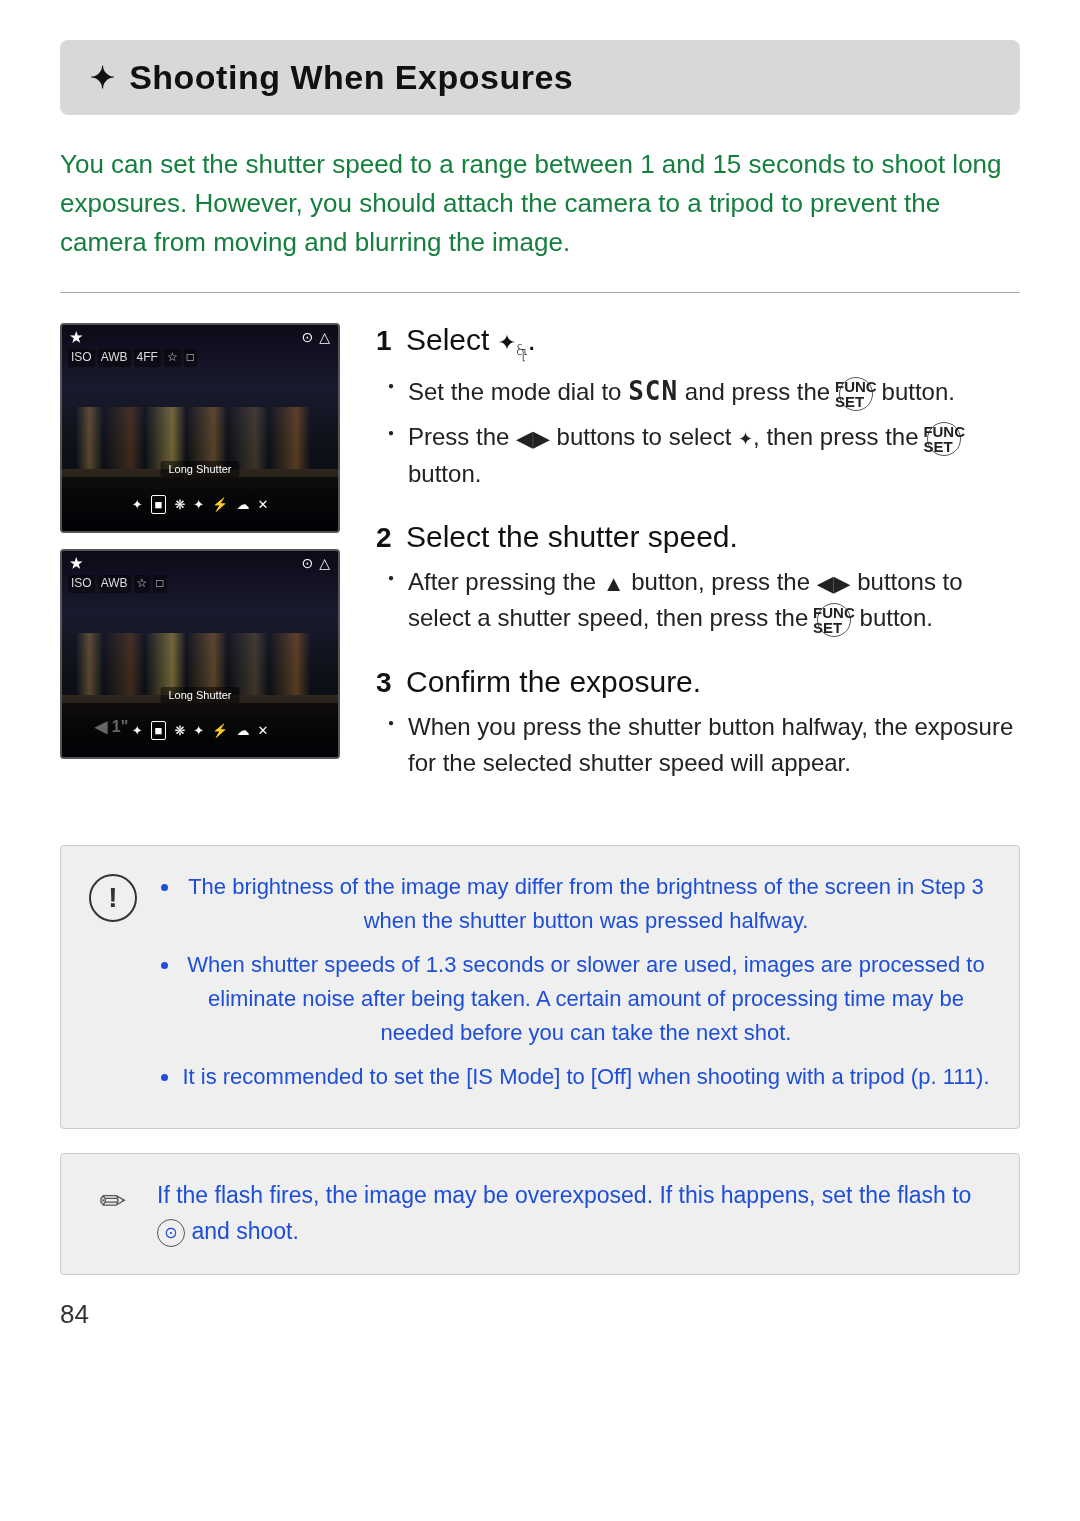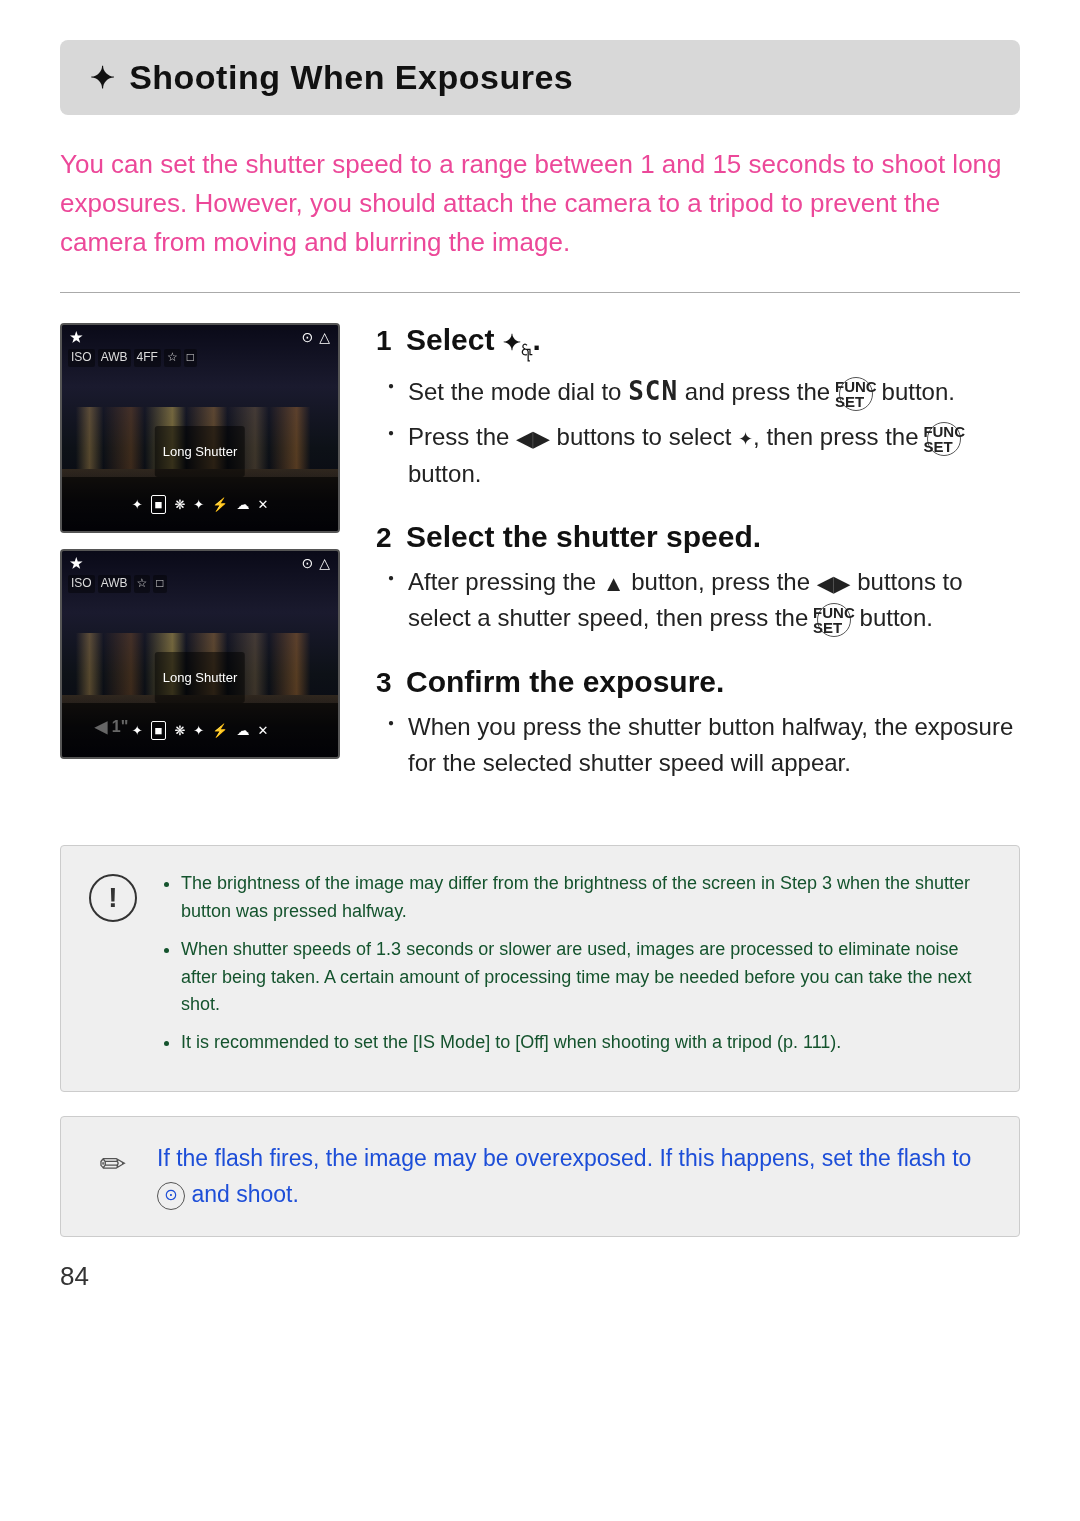--- a/index.html
+++ b/index.html
@@ -32,21 +32,21 @@
       font-size: 34px;
       font-weight: 900;
       letter-spacing: 0.5px;
     }
 
     
     .intro-text {
       font-size: 26px;
       line-height: 1.5;
       margin-bottom: 30px;
-      color: #ec4899;
+      color: #15803d;
     }
 
     
     .divider {
       border: none;
       border-top: 1.5px solid #aaa;
       margin-bottom: 30px;
     }
 
     
@@ -153,23 +153,23 @@
       border-radius: 2px;
       line-height: 1.3;
     }
 
     .long-shutter-label {
       position: absolute;
       bottom: 26%;
       left: 50%;
       transform: translateX(-50%);
       color: #fff;
-      font-size: 13px;
+      font-size: 11px;
       background: rgba(0,0,0,0.5);
-      padding: 18px 8px;
+      padding: 2px 8px;
       border-radius: 3px;
       white-space: nowrap;
     }
 
     .bottom-bar {
       position: absolute;
       bottom: 0;
       left: 0; right: 0;
       height: 26%;
       background: rgba(0,0,0,0.6);
@@ -220,21 +220,21 @@
 
     .step-number {
       font-size: 28px;
       font-weight: 900;
       color: #111;
       min-width: 20px;
     }
 
     .step-title {
       font-size: 30px;
-      font-weight: 700;
+      font-weight: 400;
       color: #111;
     }
 
     .step-bullets {
       list-style: none;
       padding-left: 12px;
     }
 
     .step-bullets li {
       font-size: 24px;
@@ -311,24 +311,25 @@
     .notice-content {
       flex: 1;
     }
 
     .notice-content ul {
       list-style: disc;
       padding-left: 24px;
     }
 
     .notice-content ul li {
-      font-size: 18px;
+      font-size: 22px;
       line-height: 1.55;
       margin-bottom: 10px;
-      color: #14532d;
+      color: #1d4ed8;
+      text-align: center;
     }
 
     .pencil-icon {
       width: 48px;
       height: 48px;
       display: flex;
       align-items: flex-start;
       justify-content: center;
       font-size: 32px;
       flex-shrink: 0;

